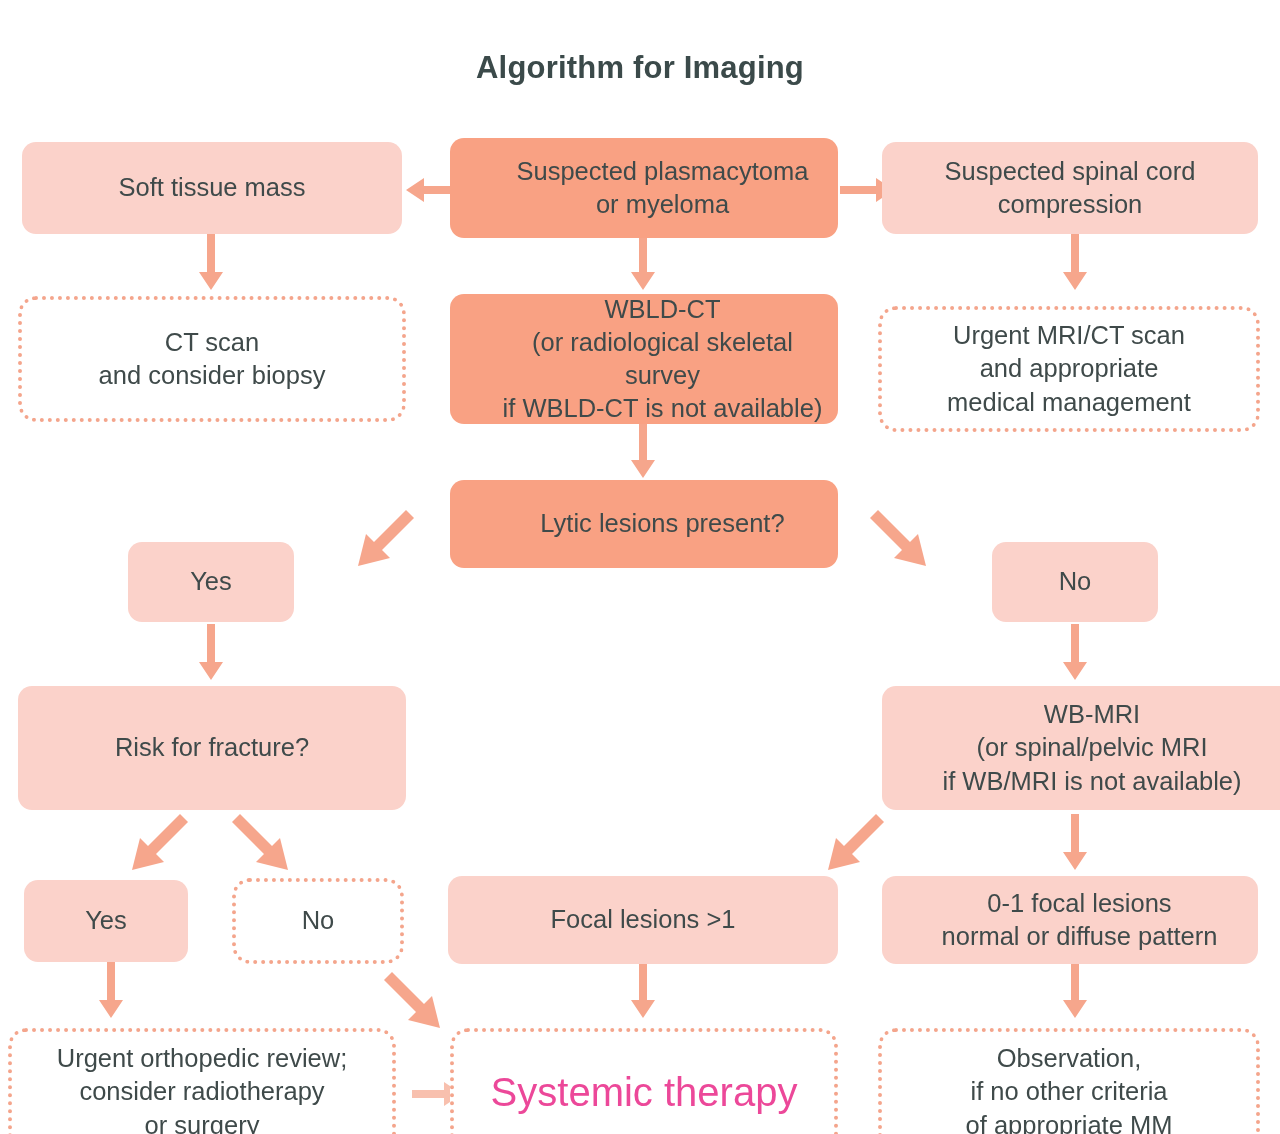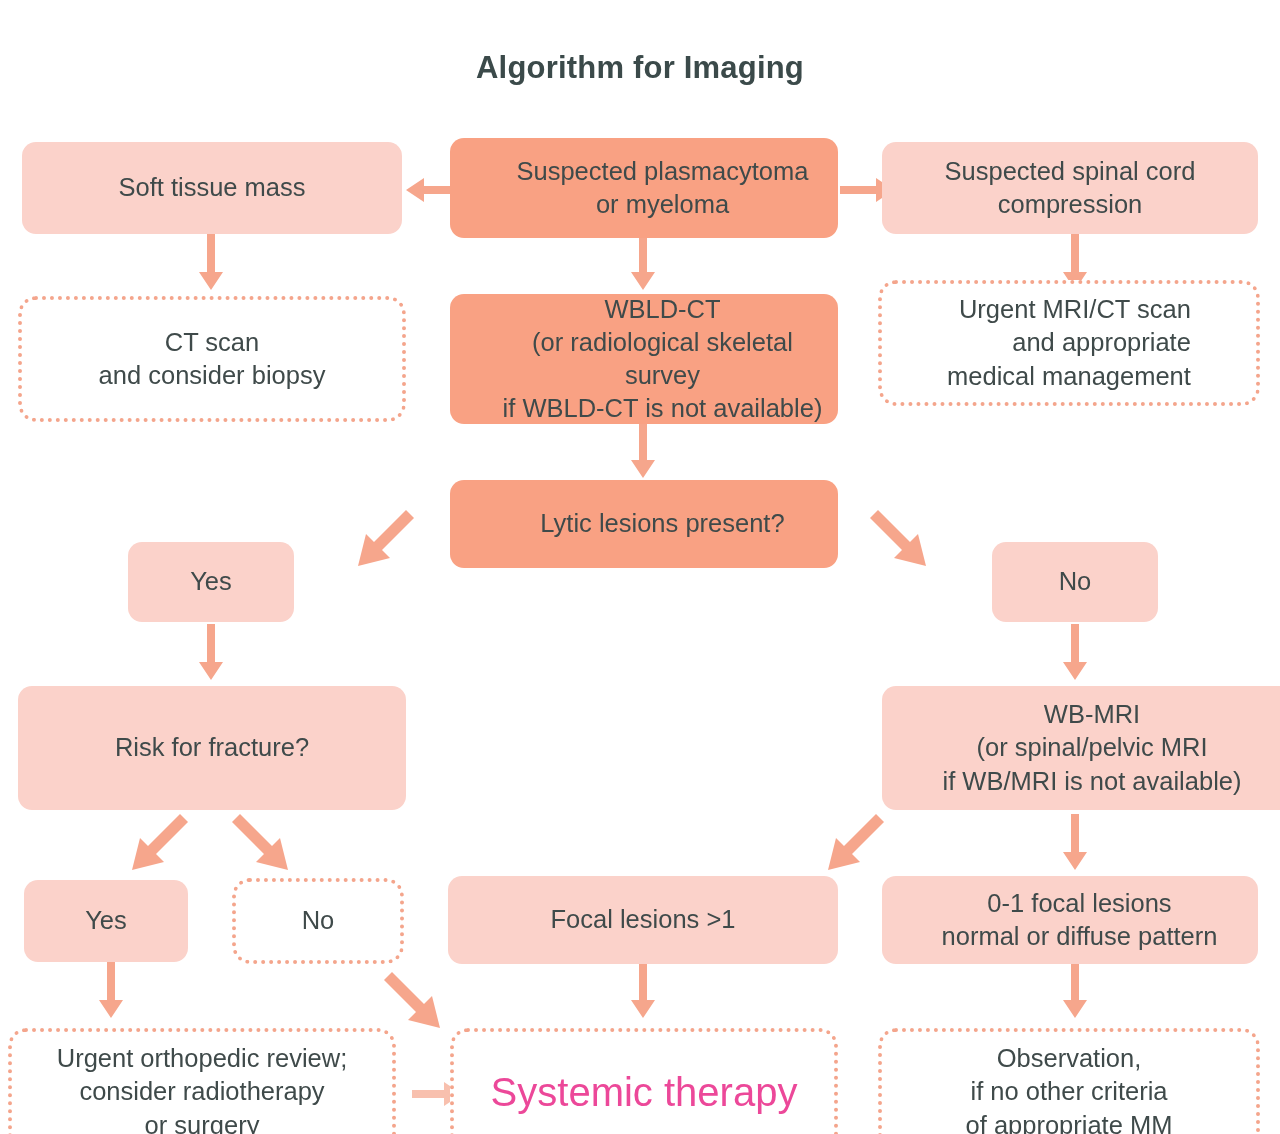--- a/index.html
+++ b/index.html
@@ -196,21 +196,21 @@
   <div class="node solid-light" style="left:882px; top:100px; width:376px; height:92px;">Suspected spinal cord
 compression</div>
 
   <div class="node dashed" style="left:18px; top:254px; width:388px; height:126px;">CT scan
 and consider biopsy</div>
 
   <div class="node solid-dark" style="left:450px; top:252px; width:388px; height:130px;">WBLD-CT
 (or radiological skeletal survey
 if WBLD-CT is not available)</div>
 
-  <div class="node dashed" style="left:878px; top:238px; width:382px; height:126px;text-align:right;">Urgent MRI/CT scan
+  <div class="node dashed" style="left:878px; top:264px; width:382px; height:126px;">Urgent MRI/CT scan
 and appropriate
 medical management</div>
 
   <div class="node solid-dark" style="left:450px; top:438px; width:388px; height:88px;border-radius:14px;">Lytic lesions present?</div>
 
   <div class="node solid-light" style="left:128px; top:500px; width:166px; height:80px;">Yes</div>
 
   <div class="node solid-light" style="left:992px; top:500px; width:166px; height:80px;">No</div>
 
   <div class="node solid-light" style="left:18px; top:644px; width:388px; height:124px;">Risk for fracture?</div>

